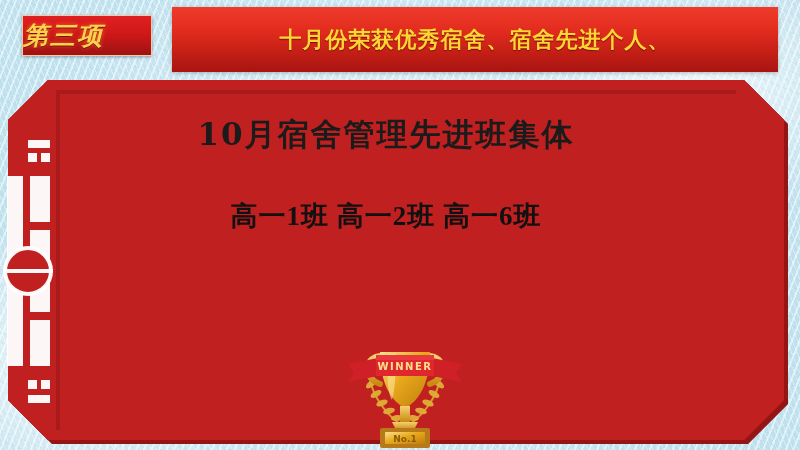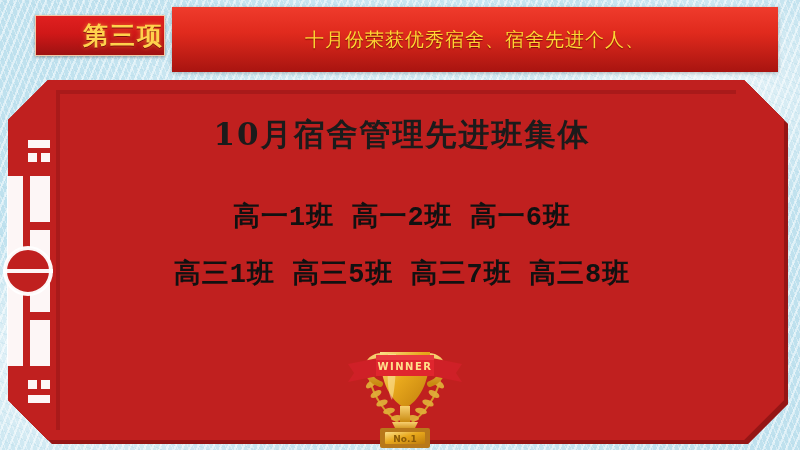--- a/index.html
+++ b/index.html
@@ -20,40 +20,40 @@
     position:absolute;inset:0;pointer-events:none;
     background-image:
       repeating-linear-gradient(112deg, rgba(255,255,255,.55) 0 2px, rgba(255,255,255,0) 2px 7px),
       repeating-linear-gradient(23deg, rgba(160,205,222,.22) 0 1px, rgba(255,255,255,0) 1px 9px),
       repeating-linear-gradient(68deg, rgba(255,255,255,.4) 0 1px, rgba(255,255,255,0) 1px 5px);
     opacity:.9;
   }
 
   
   #badge{
-    position:absolute;left:35px;top:15px;width:128px;height:39px;
+    position:absolute;left:22px;top:15px;width:128px;height:39px;
     background:linear-gradient(180deg,#e02020 0%,#d01818 45%,#9e1212 100%);
     border:1px solid #f3c9a8;
     box-shadow:0 1px 3px rgba(0,0,0,.35);
-    display:flex;align-items:center;justify-content:flex-end;
+    display:flex;align-items:center;justify-content:flex-start;font-style:italic;
   }
   #badge span{
     font-size:25px;font-weight:700;letter-spacing:2px;
     color:#ffd24d;
     text-shadow:0 1px 0 #7e0d0d,0 0 4px rgba(255,200,60,.5);
     font-family:"DejaVu Serif","Liberation Serif",serif;
   }
   #header-banner{
     position:absolute;left:172px;top:7px;width:606px;height:65px;
     background:linear-gradient(180deg,#ef3b2c 0%,#e02a1d 40%,#a81410 100%);
     display:flex;flex-direction:column;align-items:center;justify-content:center;
     box-shadow:0 1px 4px rgba(0,0,0,.25);
   }
   #header-banner .hline{
-    font-size:19px;font-weight:400;color:#ffd633;line-height:1.45;
+    font-size:22px;font-weight:700;color:#ffd633;line-height:1.45;
     letter-spacing:1px;white-space:nowrap;
     text-shadow:0 1px 1px #7a0c0a;
     font-family:"DejaVu Serif","Liberation Serif",serif;
   }
 
   
   #frame-wrap{position:absolute;left:0;top:78px;width:800px;height:372px;}
   #frame-svg{position:absolute;inset:0;}
 
   
@@ -72,34 +72,34 @@
     position:absolute;inset:0;pointer-events:none;
     background-image:
       repeating-linear-gradient(105deg, rgba(255,255,255,.45) 0 2px, rgba(255,255,255,0) 2px 8px),
       repeating-linear-gradient(30deg, rgba(120,180,200,.16) 0 1px, rgba(255,255,255,0) 1px 10px);
   }
 
   
   #crane{position:absolute;left:22px;top:6px;width:260px;height:340px;pointer-events:none;}
 
   
-  #content{position:absolute;left:64px;top:88px;width:676px;height:352px;}
+  #content{position:absolute;left:48px;top:88px;width:676px;height:352px;}
   #heading{
     position:absolute;left:0;top:26px;width:100%;text-align:center;
     font-size:31px;font-weight:700;color:#1b1b1b;letter-spacing:2px;
     font-family:"DejaVu Serif","Liberation Serif",serif;
   }
   #class-list{
     position:absolute;left:0;top:110px;width:100%;
     display:flex;flex-direction:column;gap:21px;align-items:center;
   }
   .class-row{
     font-size:27px;font-weight:700;color:#111;letter-spacing:1px;
     white-space:nowrap;
-    font-family:Liberation Mono, monospace;
+    font-family:Liberation Serif, serif;
     text-align:center;width:100%;
   }
 
   
   #trophy{position:absolute;left:330px;top:340px;width:150px;height:110px;}
 </style>
 </head>
 <body>
 
 <div id="slide">
@@ -197,21 +197,20 @@
         <rect x="41" y="302" width="9" height="9" fill="#ffffff" opacity="0.96"></rect>
         <rect x="28" y="317" width="22" height="8" fill="#ffffff" opacity="0.96"></rect>
       </g>
     </svg>
   </div>
 
   <div id="content">
     <div id="heading">10月宿舍管理先进班集体</div>
     <div id="class-list">
       <div class="class-row">高一1班  高一2班  高一6班</div>
-      <div class="class-row">高三1班  高三5班  高三7班  高三8班</div>
     </div>
   </div>
 
   <svg id="trophy" viewBox="0 0 150 110">
     <defs>
       <linearGradient id="goldG" x1="0" y1="0" x2="1" y2="1">
         <stop offset="0%" stop-color="#fbe08a"></stop>
         <stop offset="45%" stop-color="#e8a81c"></stop>
         <stop offset="100%" stop-color="#bf7d0c"></stop>
       </linearGradient>

